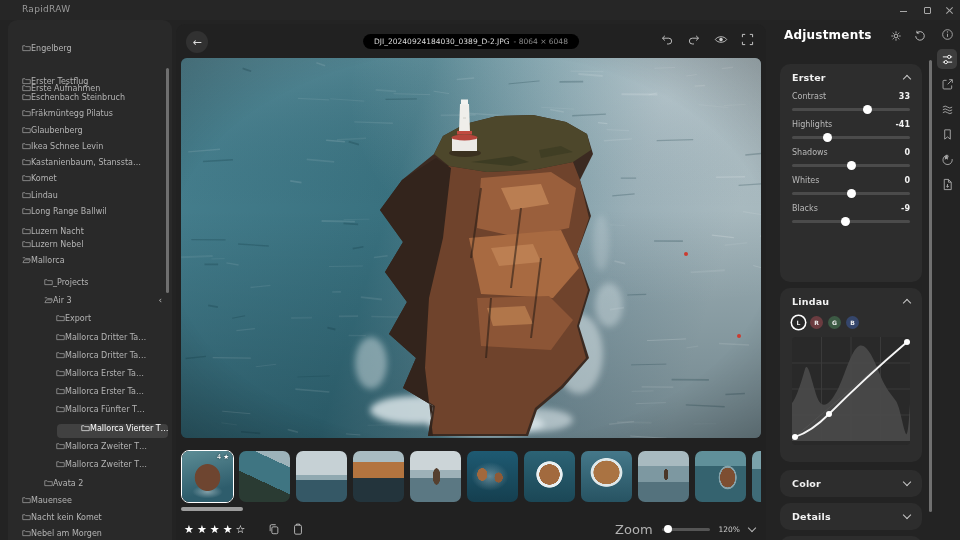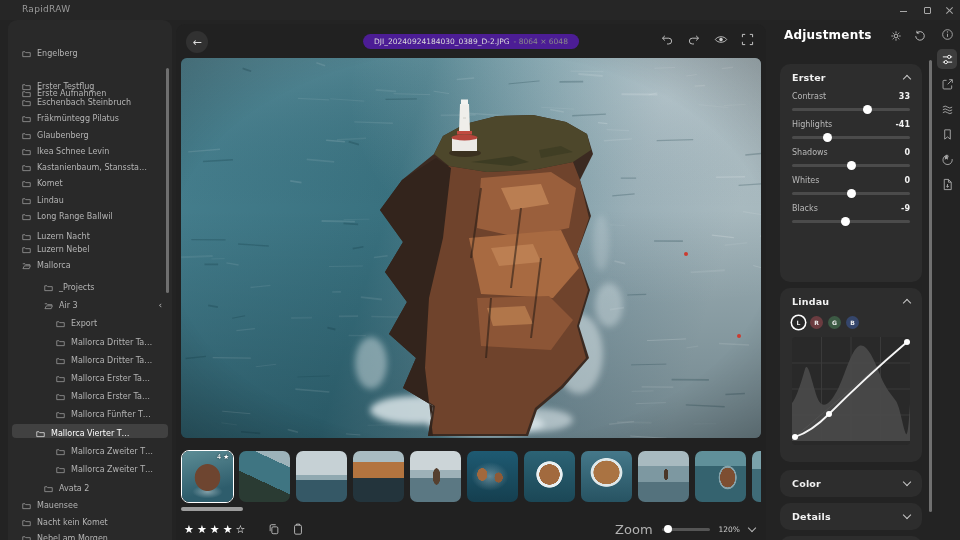--- a/index.html
+++ b/index.html
@@ -9,32 +9,32 @@
   .titlebar{position:absolute;left:0;top:0;right:0;height:20px;background:#262626;}
   .app-title{position:absolute;left:22px;top:4px;font-size:9px;color:#9a9a9a;letter-spacing:.3px;}
   .win-controls{position:absolute;right:6px;top:0;height:20px;display:flex;align-items:center;gap:14px;}
   .wc{width:9px;height:9px;position:relative;cursor:pointer;}
   .wc-min::before{content:"";position:absolute;left:1px;right:1px;top:5px;height:1px;background:#a8a8a8;}
   .wc-max::before{content:"";position:absolute;left:1.5px;top:1.5px;width:5px;height:5px;border:1px solid #a8a8a8;border-radius:1px;}
   .wc-close::before,.wc-close::after{content:"";position:absolute;left:0;top:4px;width:9px;height:1px;background:#a8a8a8;}
   .wc-close::before{transform:rotate(45deg);} .wc-close::after{transform:rotate(-45deg);}
   
   .sidebar{position:absolute;left:8px;top:20px;width:164px;bottom:0;background:#292929;border-radius:9px 9px 0 0;overflow:hidden;}
-  .tree-item{position:absolute;left:4px;right:4px;height:14px;display:flex;align-items:flex-end;gap:6px;
+  .tree-item{position:absolute;left:4px;right:4px;height:14px;display:flex;align-items:flex-start;
              color:#b4b4b4;font-size:8px;border-radius:4px;cursor:pointer;white-space:nowrap;}
   .tree-item .f-ico{display:flex;color:#9f9f9f;flex:0 0 auto;}
   .tree-item.sel{background:#414141;color:#fff;}
   .tree-item.sel .f-ico{color:#e8e8e8;}
   .chev-left{margin-left:auto;padding-right:6px;color:#b5b5b5;font-size:9px;line-height:1;}
   .side-scroll{position:absolute;left:158px;top:48px;width:3px;height:225px;border-radius:2px;background:#6f6f6f;}
   
   .center{position:absolute;left:176px;top:24px;width:590px;bottom:0;background:#212121;border-radius:9px 9px 0 0;}
   .back-btn{position:absolute;left:10px;top:7px;width:22px;height:22px;border-radius:50%;background:#313131;
             color:#ddd;font-size:11px;display:flex;align-items:center;justify-content:center;cursor:pointer;}
-  .file-pill{position:absolute;left:50%;top:10px;transform:translateX(-50%);background:#4c1d95;border-radius:10px;
+  .file-pill{position:absolute;left:50%;top:10px;transform:translateX(-50%);background:#000000;border-radius:10px;
              padding:3px 11px;font-size:7.5px;color:#dcdcdc;white-space:nowrap;}
   .file-pill .dims{color:#8a8a8a;margin-left:4px;}
   .view-tools{position:absolute;right:12px;top:9px;display:flex;align-items:center;gap:13px;color:#cfcfcf;}
   .view-tools .vt{display:flex;cursor:pointer;}
   .photo{position:absolute;left:5px;top:34px;width:580px;height:380px;border-radius:6px;overflow:hidden;background:#10181b;cursor:grab;}
   .photo svg{display:block;}
   
   .filmstrip{position:absolute;left:5px;top:426px;width:580px;height:55px;overflow:hidden;display:flex;gap:4px;}
   .thumb{flex:0 0 51px;width:51px;height:51px;border-radius:8px;border:1.5px solid transparent;overflow:hidden;
          position:relative;cursor:pointer;}
@@ -282,21 +282,21 @@
         <span>Mallorca Erster Ta…</span>
       </div>
       <div class="tree-item" style="top: 385.3px; padding-left: 44px;">
         <span class="f-ico">
           <svg viewBox="0 0 12 10" width="9" height="8">
             <path d="M1 2h3l1 1.2h6v5.3H1z" fill="none" stroke="currentColor" stroke-width="1"></path>
           </svg>
         </span>
         <span>Mallorca Fünfter T…</span>
       </div>
-      <div class="tree-item sel" style="top: 403.5px; padding-left: 24px;">
+      <div class="tree-item sel" style="top: 403.5px; padding-left: 24px; margin-left: 45px;">
         <span class="f-ico">
           <svg viewBox="0 0 12 10" width="9" height="8">
             <path d="M1 2h3l1 1.2h6v5.3H1z" fill="none" stroke="currentColor" stroke-width="1"></path>
           </svg>
         </span>
         <span>Mallorca Vierter T…</span>
       </div>
       <div class="tree-item" style="top: 421.7px; padding-left: 44px;">
         <span class="f-ico">
           <svg viewBox="0 0 12 10" width="9" height="8">

